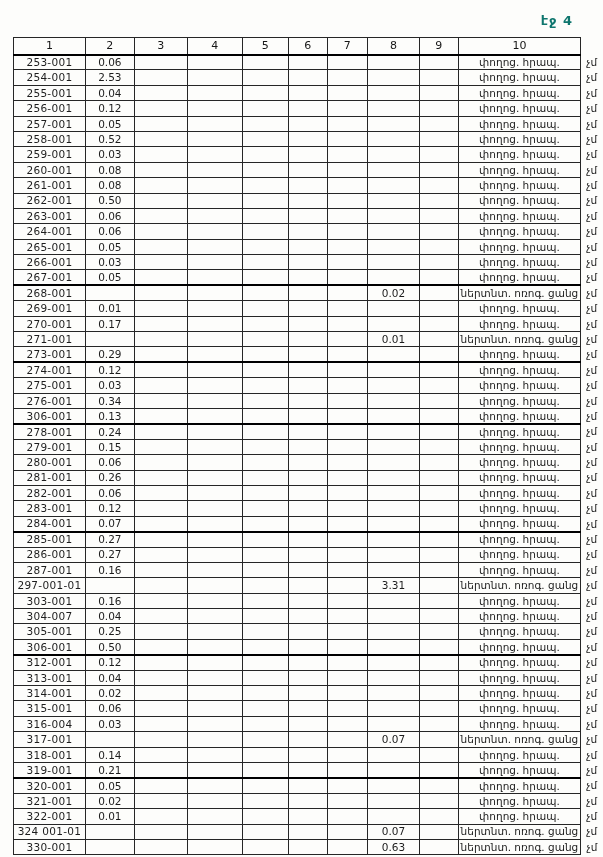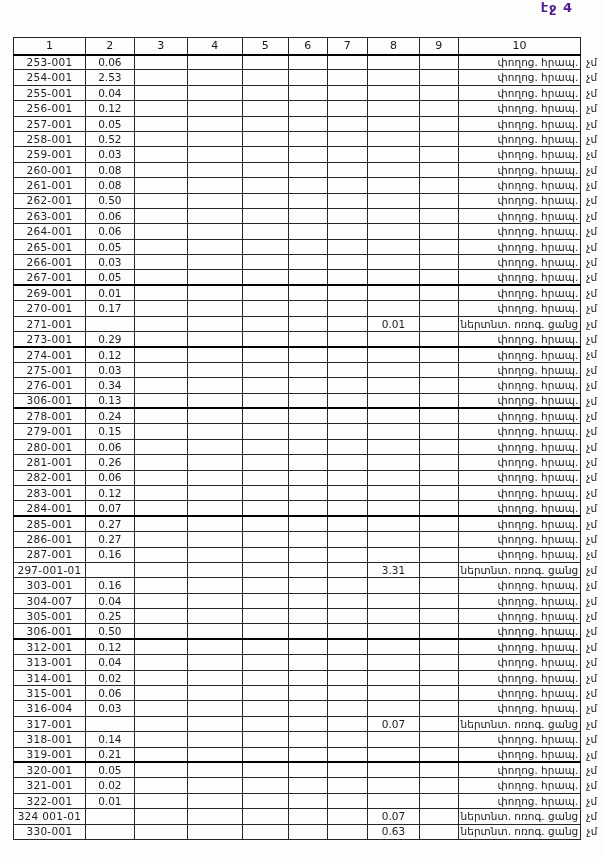--- a/index.html
+++ b/index.html
@@ -13,26 +13,26 @@
     color: #1b1b1b;
   }
   #page {
     position: relative;
     width: 603px;
     height: 857px;
     background: #fdfdfb;
   }
   #page-label {
     position: absolute;
-    top: 0;
+    top: 13px;
     right: 30px;
     font-size: 13px;
     font-weight: bold;
     letter-spacing: 1px;
-    color: #4c1d95;
+    color: #0f766e;
   }
   table.doc {
     position: absolute;
     left: 13px;
     top: 37px;
     border-collapse: collapse;
     table-layout: fixed;
   }
   table.doc th, table.doc td {
     border: 1px solid #262626;
@@ -50,21 +50,21 @@
     color: #161616;
   }
   table.doc tbody tr { height: 15.4px; }
   table.doc tbody td {
     font-size: 10.5px;
     line-height: 1;
     color: #1d1d1d;
   }
   td.c-id   { text-align: center; padding-left: 4px; letter-spacing: 0.3px; }
   td.c-num  { text-align: center; }
-  td.c-txt  { text-align: right; padding-left: 3px; font-size: 10.3px; }
+  td.c-txt  { text-align: center; padding-left: 3px; font-size: 10.3px; }
   td.c-marg, th.c-marg {
     border: none !important;
     background: transparent;
     text-align: center;
     padding-left: 5px;
     font-size: 7.5px;
     color: #a9a9a0;
   }
   tr.hb td { border-bottom-width: 2px; border-bottom-color: #000; }
   
@@ -295,20 +295,33 @@
           <td class="c-num"></td>
           <td class="c-num"></td>
           <td class="c-num"></td>
           <td class="c-num"></td>
           <td class="c-num"></td>
           <td class="c-num"></td>
           <td class="c-txt">փողոց. հրապ.</td>
           <td class="c-marg">չմ</td>
         </tr>
         <tr>
+          <td class="c-id">268-001</td>
+          <td class="c-num"></td>
+          <td class="c-num"></td>
+          <td class="c-num"></td>
+          <td class="c-num"></td>
+          <td class="c-num"></td>
+          <td class="c-num"></td>
+          <td class="c-num">0.02</td>
+          <td class="c-num"></td>
+          <td class="c-txt">ներտնտ. ոռոգ. ցանց</td>
+          <td class="c-marg">չմ</td>
+        </tr>
+        <tr>
           <td class="c-id">269-001</td>
           <td class="c-num">0.01</td>
           <td class="c-num"></td>
           <td class="c-num"></td>
           <td class="c-num"></td>
           <td class="c-num"></td>
           <td class="c-num"></td>
           <td class="c-num"></td>
           <td class="c-num"></td>
           <td class="c-txt">փողոց. հրապ.</td>

